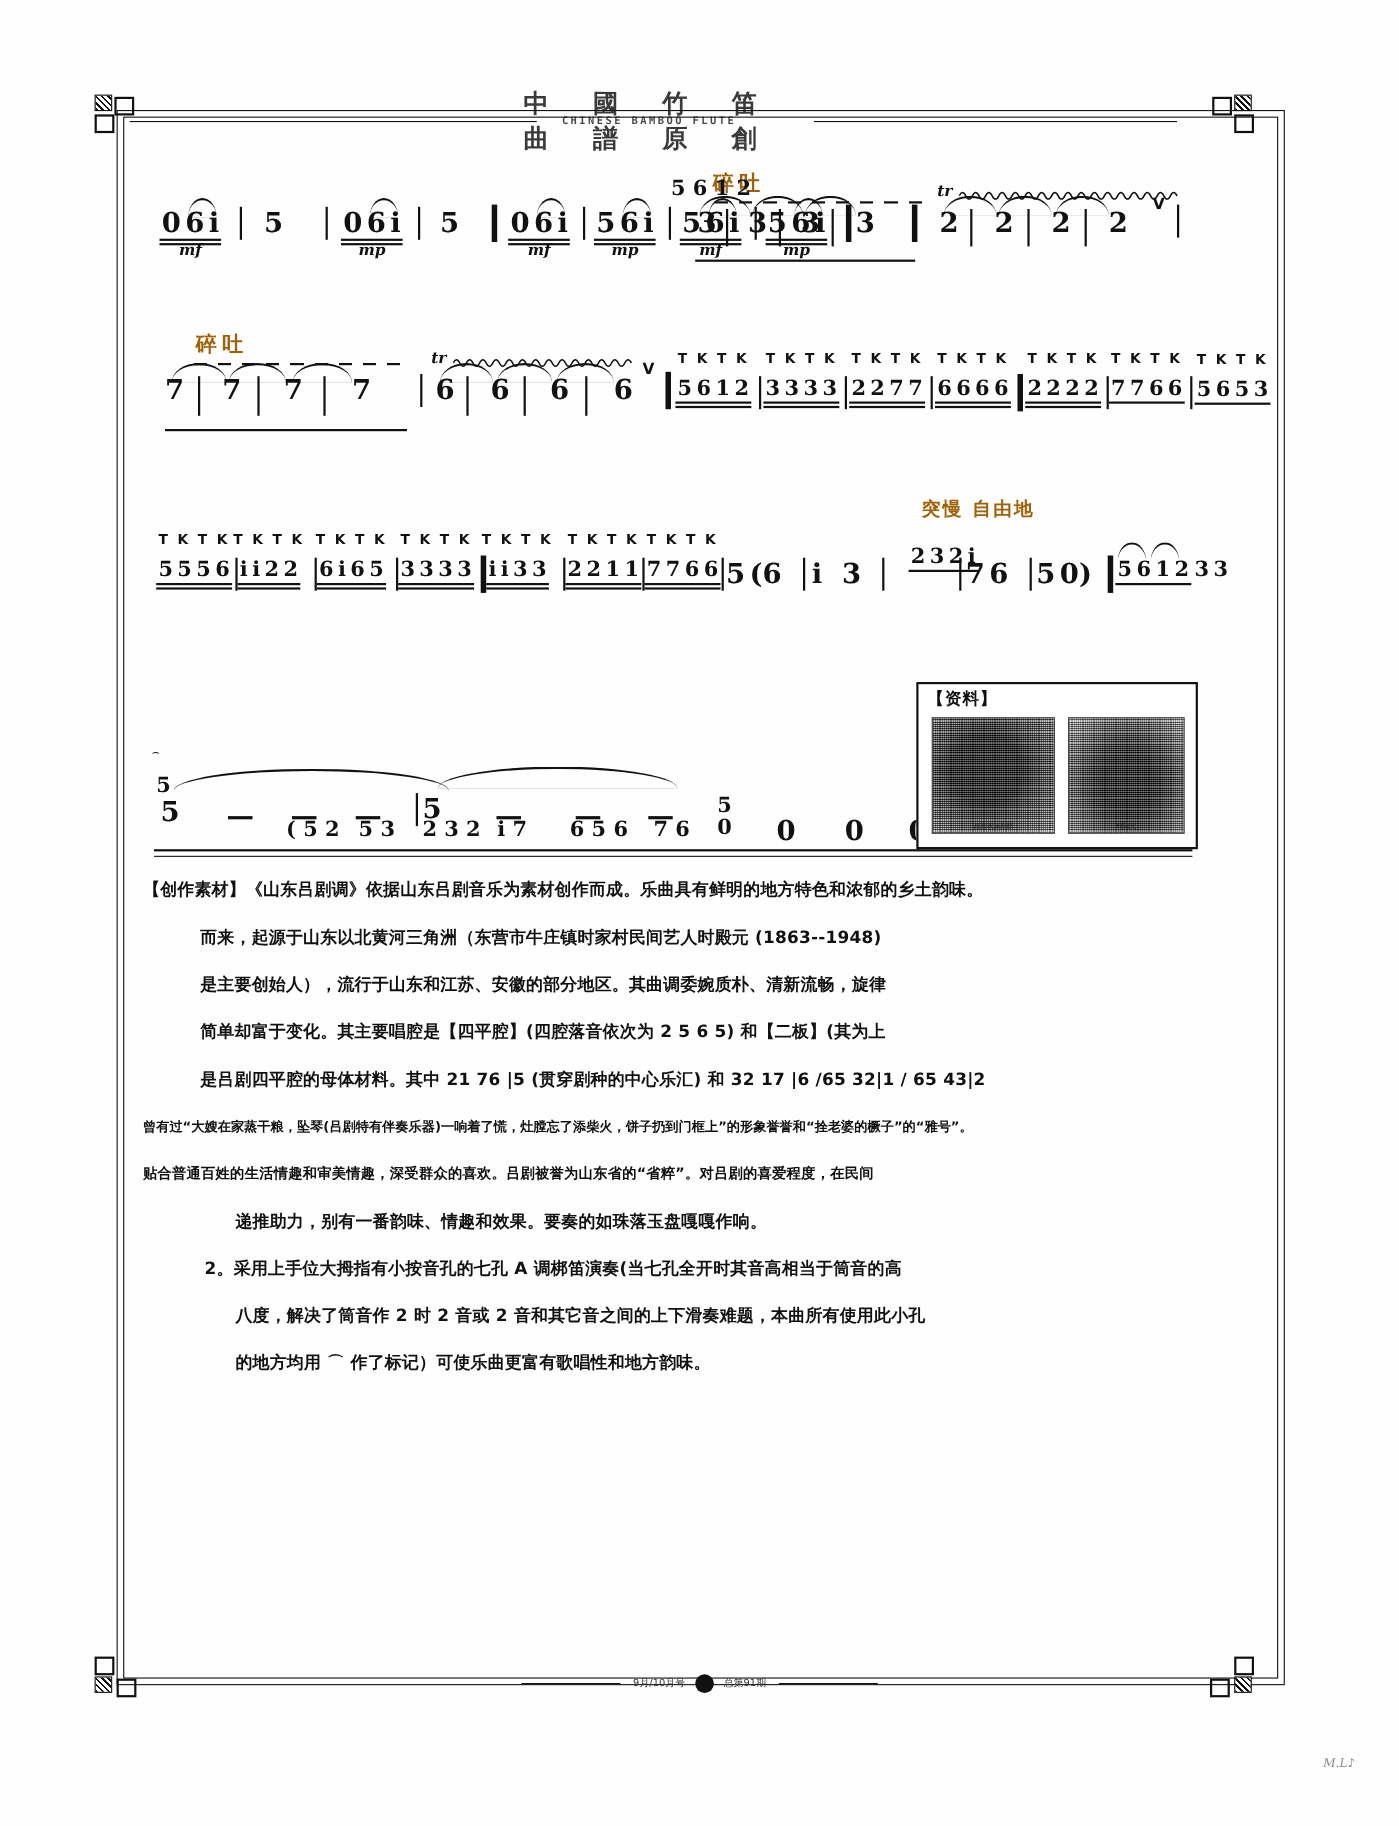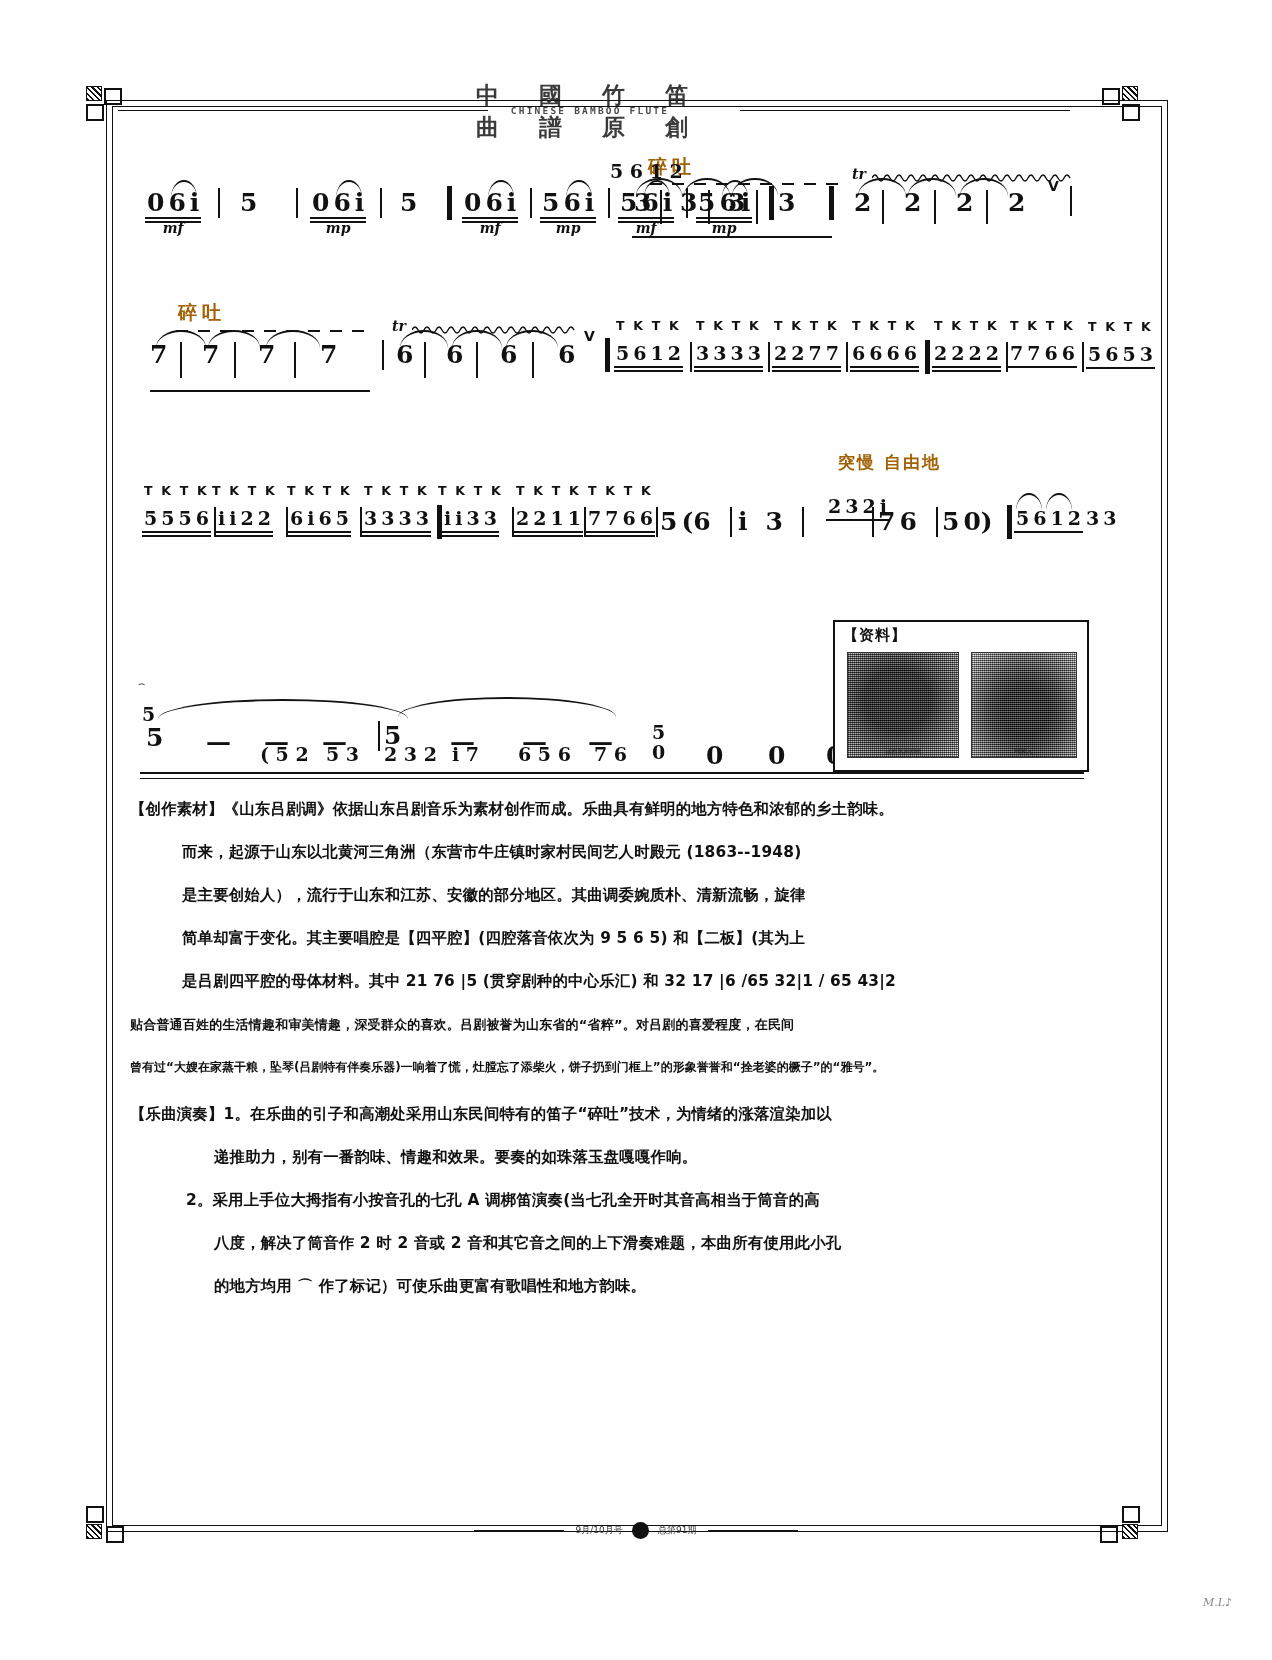--- a/index.html
+++ b/index.html
@@ -670,26 +670,25 @@
     <div class="zl-cap">时殿元</div>
   </div>
 </div>
 
 <div class="divider"></div>
 
 <div class="body">
   <div class="pline p">【创作素材】《山东吕剧调》依据山东吕剧音乐为素材创作而成。乐曲具有鲜明的地方特色和浓郁的乡土韵味。</div>
   <div class="pline p ind">而来，起源于山东以北黄河三角洲（东营市牛庄镇时家村民间艺人时殿元 (1863--1948)</div>
   <div class="pline p ind">是主要创始人），流行于山东和江苏、安徽的部分地区。其曲调委婉质朴、清新流畅，旋律</div>
-  <div class="pline p ind">简单却富于变化。其主要唱腔是【四平腔】(四腔落音依次为 9 5 6 5) 和【二板】(其为上</div>
+  <div class="pline p ind">简单却富于变化。其主要唱腔是【四平腔】(四腔落音依次为 2 5 6 5) 和【二板】(其为上</div>
   <div class="pline p ind">是吕剧四平腔的母体材料。其中 21 76 |5 (贯穿剧种的中心乐汇) 和 32 17 |6 /65 32|1 / 65 43|2</div>
+  <div class="pline p xsmall">曾有过“大嫂在家蒸干粮，坠琴(吕剧特有伴奏乐器)一响着了慌，灶膛忘了添柴火，饼子扔到门框上”的形象誉誉和“拴老婆的橛子”的“雅号”。</div>
   <div class="pline p small">贴合普通百姓的生活情趣和审美情趣，深受群众的喜欢。吕剧被誉为山东省的“省粹”。对吕剧的喜爱程度，在民间</div>
-  <div class="pline p xsmall">曾有过“大嫂在家蒸干粮，坠琴(吕剧特有伴奏乐器)一响着了慌，灶膛忘了添柴火，饼子扔到门框上”的形象誉誉和“拴老婆的橛子”的“雅号”。</div>
-
-  <div class="pline p" style="margin-top:4px;">【乐曲演奏】1。在乐曲的引子和高潮处采用山东民间特有的笛子“碎吐”技术，为情绪的涨落渲染加以</div>
+
   <div class="pline p ind2">递推助力，别有一番韵味、情趣和效果。要奏的如珠落玉盘嘎嘎作响。</div>
   <div class="pline p ind" style="padding-left:56px;">2。采用上手位大拇指有小按音孔的七孔 A 调梆笛演奏(当七孔全开时其音高相当于筒音的高</div>
   <div class="pline p ind2">八度，解决了筒音作 2 时 2 音或 2 音和其它音之间的上下滑奏难题，本曲所有使用此小孔</div>
   <div class="pline p ind2">的地方均用 ⌒ 作了标记）可使乐曲更富有歌唱性和地方韵味。</div>
 </div>
 
 <div class="footer">
   <span class="frule"></span>
   <span class="ftxt">9月/10月号</span>
   <span class="dot"></span>

